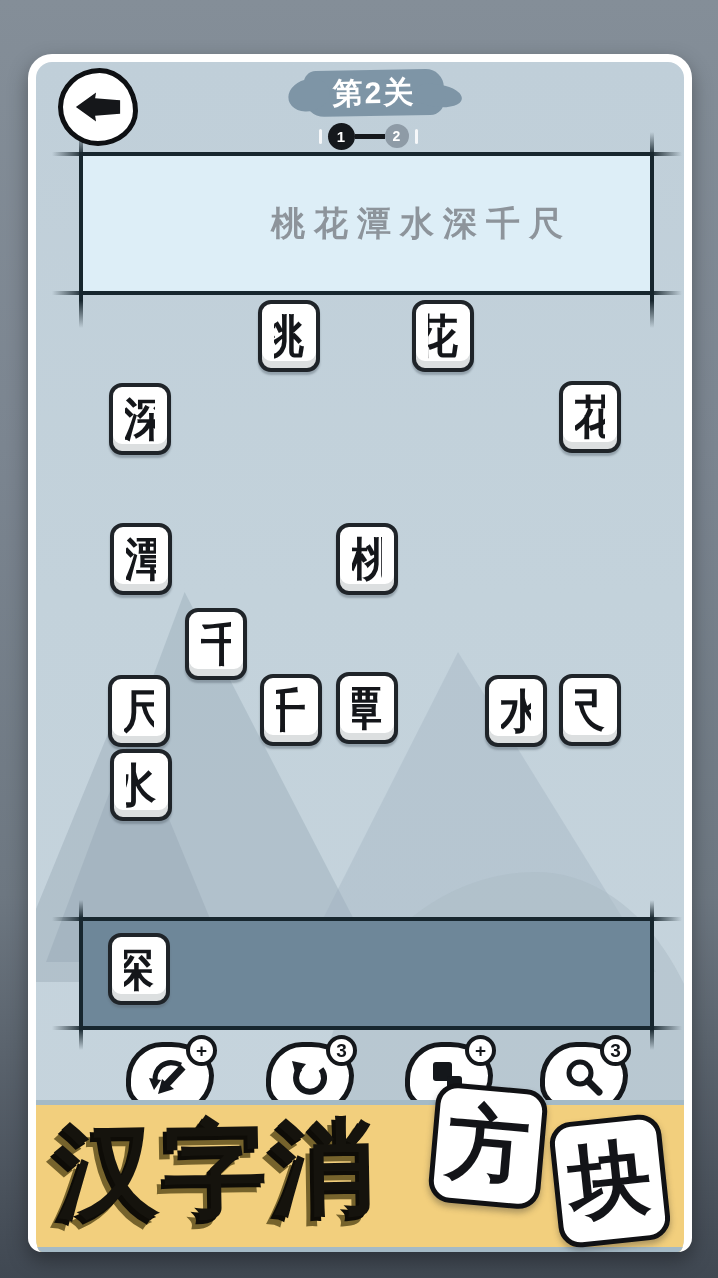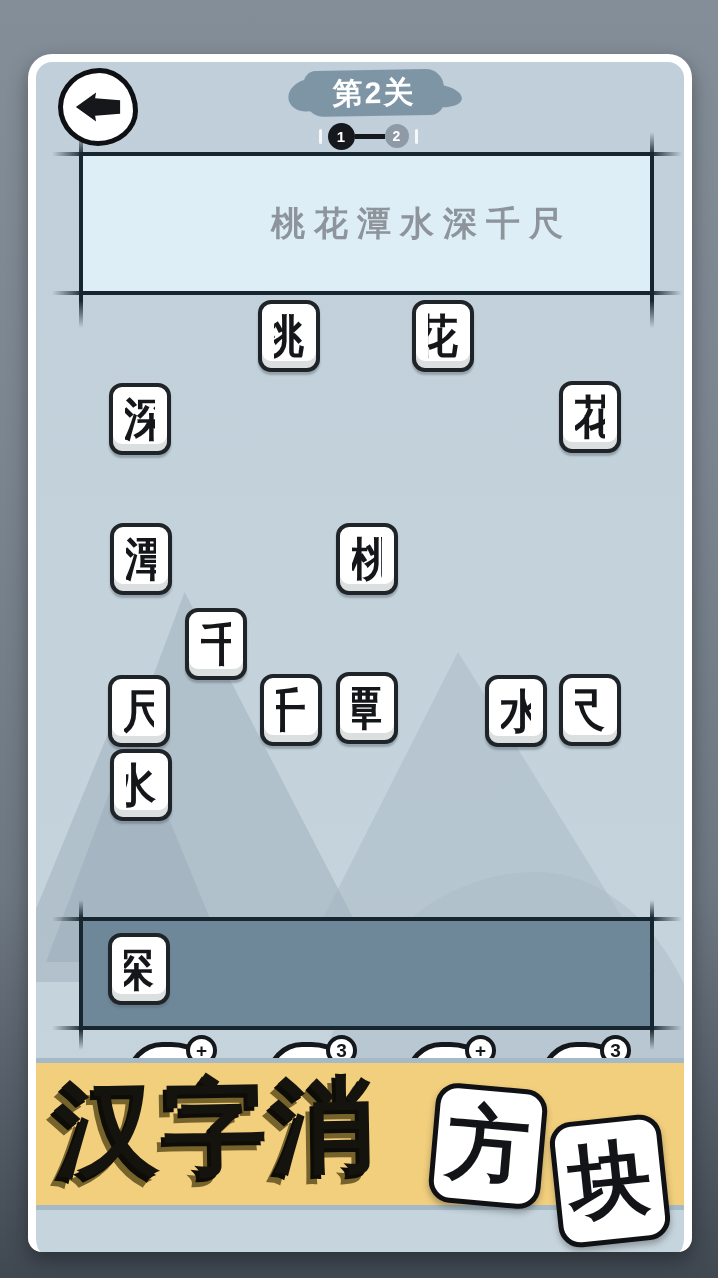--- a/index.html
+++ b/index.html
@@ -80,21 +80,21 @@
   }
   .badge{
     position:absolute;right:-8px;top:-12px;width:31px;height:31px;box-sizing:border-box;
     background:#fff;border:4px solid #14171b;border-radius:50%;
     display:flex;align-items:center;justify-content:center;
     font-size:19px;font-weight:800;color:#14171b;
   }
 
   
   .banner{
-    position:absolute;left:-6px;top:996px;width:674px;height:152px;z-index:5;box-sizing:border-box;
+    position:absolute;left:-6px;top:1038px;width:674px;height:152px;z-index:5;box-sizing:border-box;
     background:#f2cf7d;border:5px solid #a5bac6;
   }
   .banner-title{
     position:absolute;left:20px;top:-4px;z-index:5;
     font-size:104px;font-weight:800;color:#15130d;letter-spacing:4px;
     text-shadow:-4px 4px 0 #0e0c07,-8px 9px 0 rgba(104,87,36,.9);
     transform:rotate(-1deg);
   }
   .brand-tile{
     position:absolute;z-index:6;box-sizing:border-box;background:#fff;

